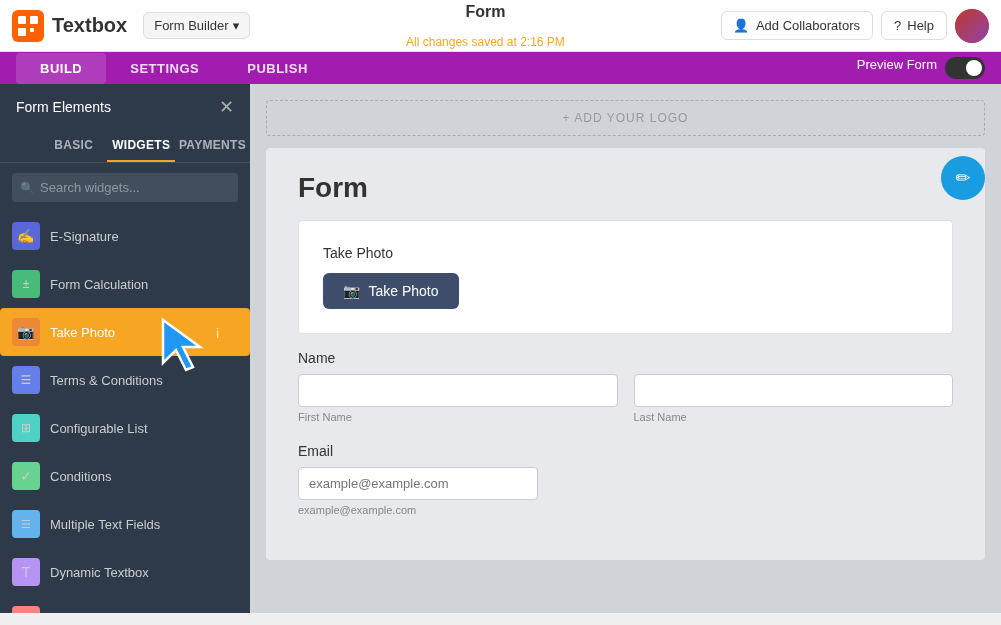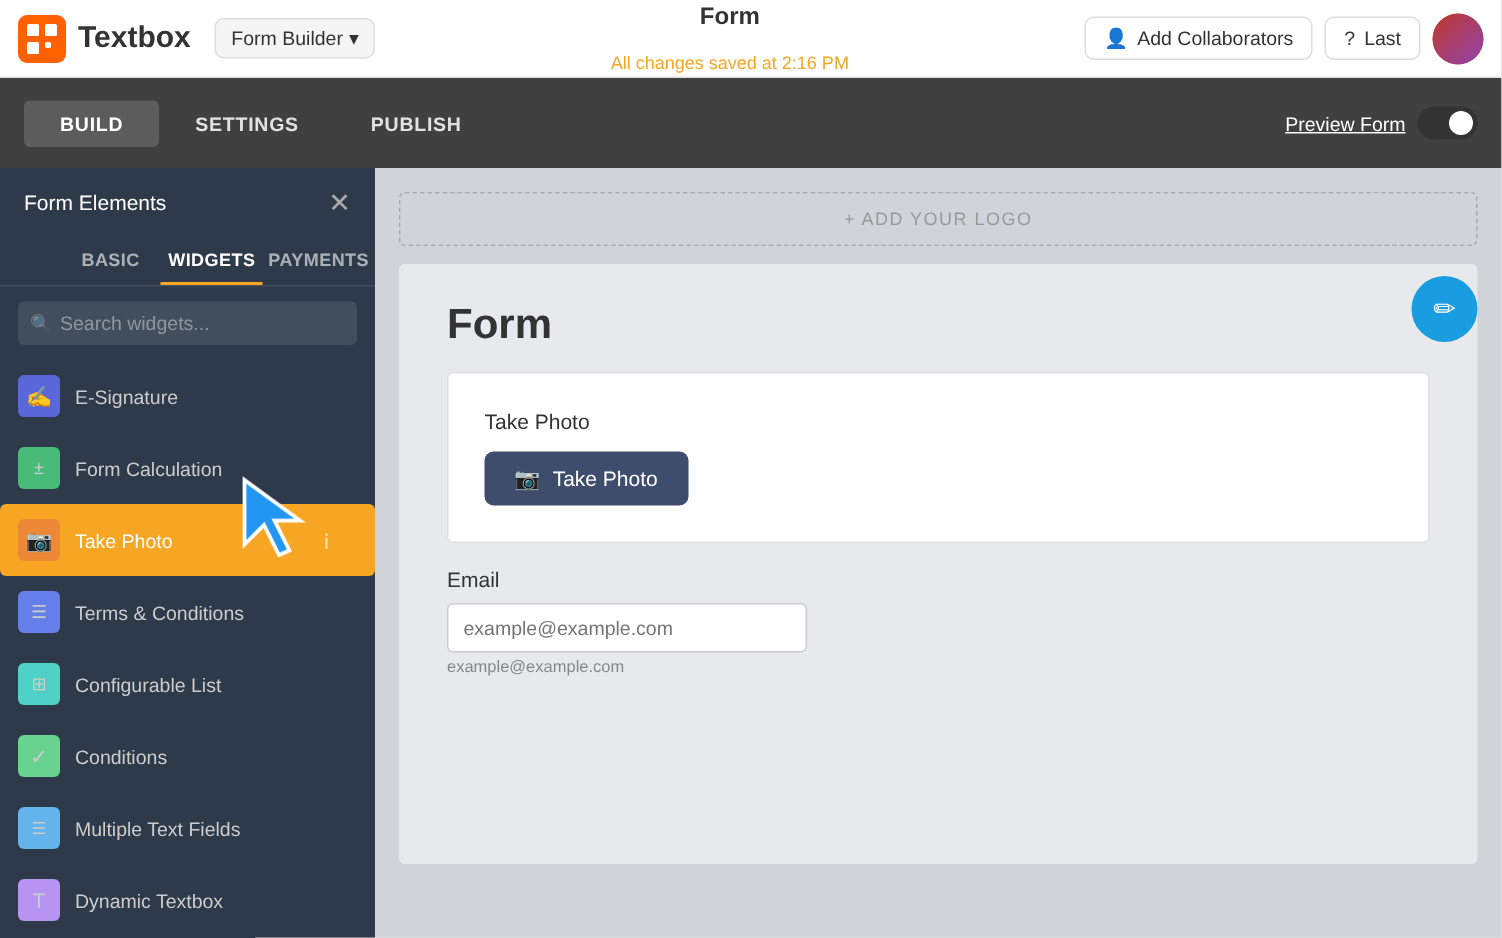--- a/index.html
+++ b/index.html
@@ -30,30 +30,30 @@
     .help-btn {
       display: flex; align-items: center; gap: 6px; background: #fff;
       border: 1px solid #ddd; border-radius: 6px; padding: 6px 12px;
       font-size: 13px; color: #333; cursor: pointer;
     }
     .avatar { width: 34px; height: 34px; border-radius: 50%; background: #c0392b; overflow: hidden; cursor: pointer; }
     .avatar-img { width: 100%; height: 100%; background: linear-gradient(135deg, #c0392b, #8e44ad); border-radius: 50%; }
 
     
     .nav-tabs {
-      display: flex; align-items: center; background: #404040; height: 60px;
+      display: flex; align-items: center; background: #a21caf; height: 32px;
       padding: 0 16px; position: relative;
     }
     .nav-tab {
       padding: 8px 24px; color: rgba(255,255,255,0.85); font-size: 13px;
       font-weight: 600; letter-spacing: 0.5px; cursor: pointer; text-transform: uppercase;
       border-radius: 4px;
     }
     .nav-tab.active { color: #fff; background: rgba(255,255,255,0.15); }
-    .preview-form { display: flex; align-items: center; gap: 8px; margin-left: auto; color: #fff; font-size: 13px; text-decoration: underline; }
+    .preview-form { display: flex; gap: 8px; margin-left: auto; color: #fff; font-size: 13px; }
     .toggle {
       width: 40px; height: 22px; background: #333; border-radius: 11px; position: relative; cursor: pointer;
     }
     .toggle::after {
       content: ''; position: absolute; right: 3px; top: 3px;
       width: 16px; height: 16px; background: #fff; border-radius: 50%;
     }
 
     
     .main-layout { display: flex; height: calc(625px - 52px - 44px); }
@@ -169,21 +169,21 @@
     <div class="header-form-title">Form</div>
     <div class="header-saved">All changes saved at 2:16 PM</div>
   </div>
   <div class="header-actions">
     <button class="add-collaborators-btn">
       <span>👤</span>
       <span>Add Collaborators</span>
     </button>
     <button class="help-btn">
       <span>?</span>
-      <span>Last</span>
+      <span>Help</span>
     </button>
     <div class="avatar">
       <div class="avatar-img"></div>
     </div>
   </div>
 </div>
 
 <div class="nav-tabs">
   <div class="nav-tab active">BUILD</div>
   <div class="nav-tab">SETTINGS</div>
@@ -277,20 +277,33 @@
       <div class="form-title-text">Form</div>
 
       <div class="take-photo-widget">
         <div class="take-photo-label">Take Photo</div>
         <button class="take-photo-btn">
           <span>📷</span>
           <span>Take Photo</span>
         </button>
       </div>
 
+      <div class="form-section">
+        <div class="form-field-label">Name</div>
+        <div class="form-row">
+          <div class="form-col">
+            <input class="form-input" type="text" style="">
+            <div class="form-sub-label">First Name</div>
+          </div>
+          <div class="form-col">
+            <input class="form-input" type="text" style="">
+            <div class="form-sub-label">Last Name</div>
+          </div>
+        </div>
+      </div>
 
       <div class="form-section">
         <div class="form-field-label">Email</div>
         <input class="form-input" type="email" style="max-width: 240px;" placeholder="example@example.com">
         <div class="form-sub-label">example@example.com</div>
       </div>
     </div>
   </div>
 </div>
 

